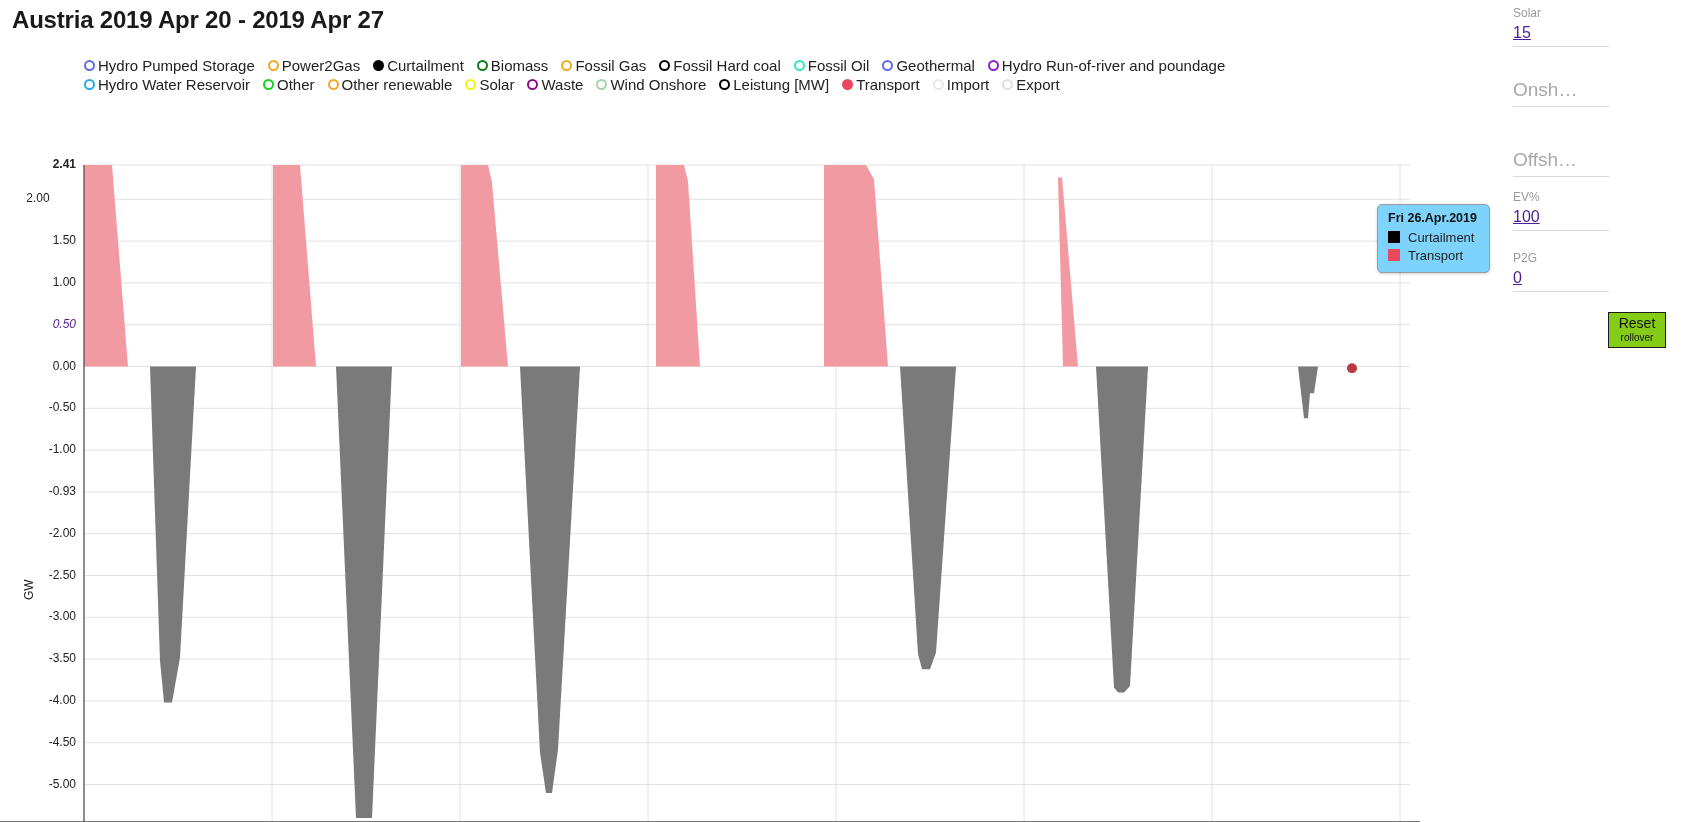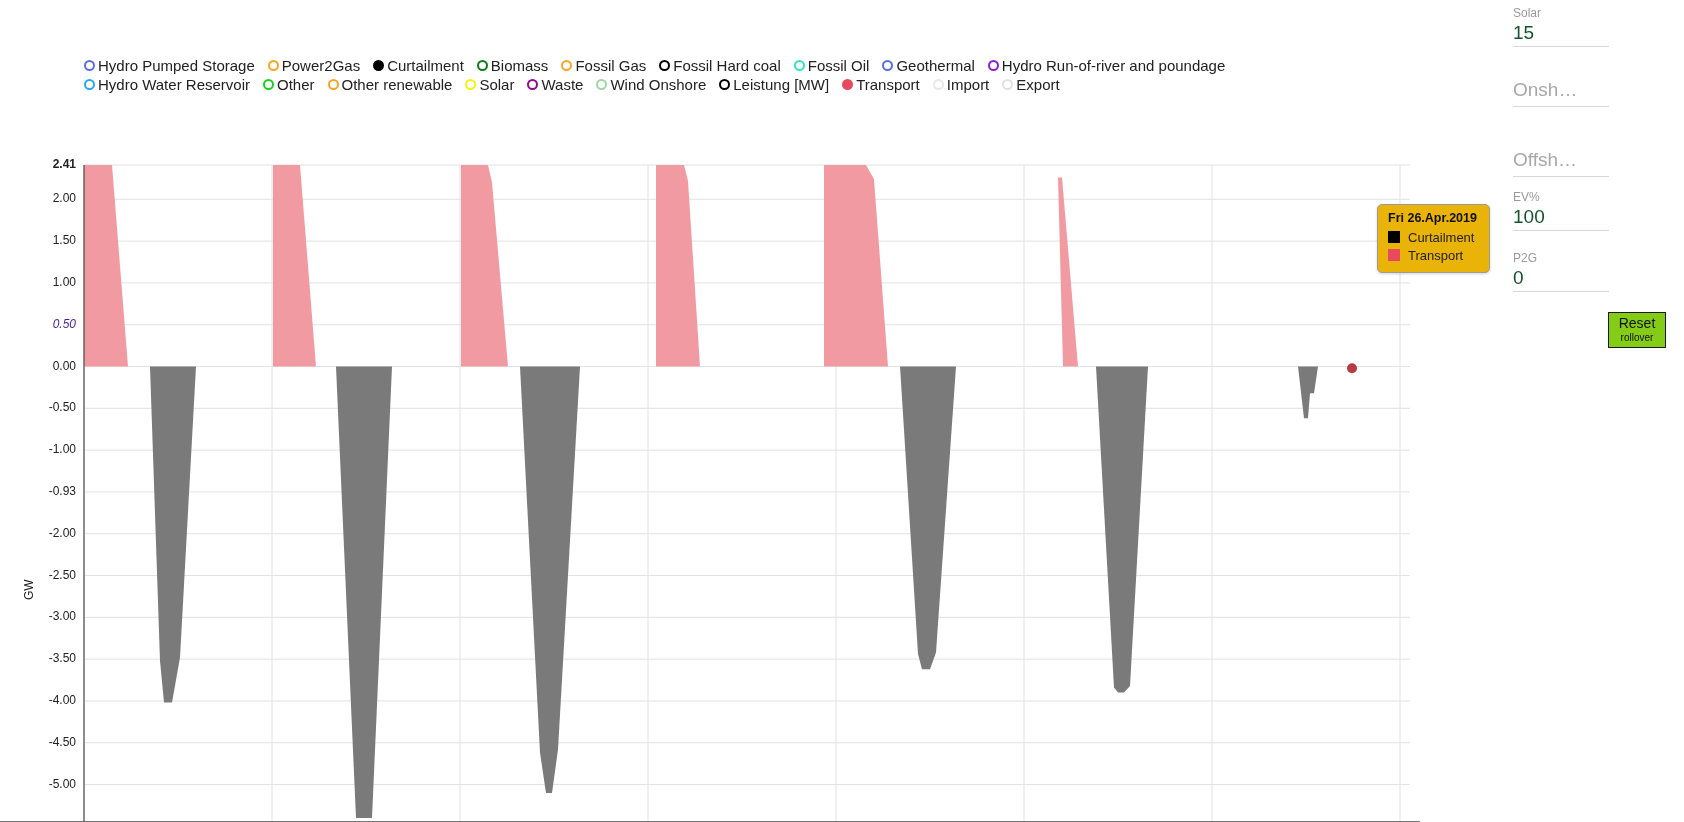--- a/index.html
+++ b/index.html
@@ -70,21 +70,21 @@
     transform: rotate(-90deg);
     transform-origin: left top;
     white-space: nowrap;
   }
   #plot-svg { position: absolute; left: 0; top: 0; }
 
   
   #tooltip {
     position: absolute;
     left: 1377px; top: 204px;
-    background: #eab308;
+    background: #7dd3fc;
     border: 1px solid #9b9b9b;
     border-radius: 5px;
     padding: 6px 12px 8px 10px;
     box-shadow: 0 1px 3px rgba(0,0,0,0.18);
     min-width: 112px;
   }
   #tooltip-title {
     font-size: 12.5px;
     font-weight: bold;
     color: #111;
@@ -104,25 +104,26 @@
   .field { position: absolute; left: 8px; width: 96px; }
   .field-label {
     font-size: 12px;
     color: #9a9a9a;
     line-height: 14px;
     white-space: nowrap;
     overflow: hidden;
   }
   .field-label.big { font-size: 19px; color: #a8a8a8; line-height: 24px; }
   .field-value {
-    font-size: 19px;
-    color: #14532d;
+    font-size: 16px;
+    color: #4c1d95;
     line-height: 26px;
     height: 26px;
     white-space: nowrap;
+    text-decoration: underline;
   }
   .field-underline {
     border-bottom: 1px solid #d8d8d8;
     height: 1px;
     width: 96px;
   }
   #reset-button {
     position: absolute;
     left: 1608px; top: 312px;
     width: 58px;
@@ -134,20 +135,21 @@
     font-family: "Liberation Sans", sans-serif;
   }
   #reset-label { font-size: 14px; color: #111; line-height: 17px; }
   #reset-sub { font-size: 10px; color: #111; line-height: 12px; }
 </style>
 </head>
 <body>
 
 <div id="app">
 
+  <div id="page-title">Austria 2019 Apr 20 - 2019 Apr 27</div>
 
   <div id="legend">
       <div class="legend-item">
         <span class="legend-marker" style="border-color: rgb(91, 110, 232);"></span>
         <span class="legend-label">Hydro Pumped Storage</span>
       </div>
       <div class="legend-item">
         <span class="legend-marker" style="border-color: rgb(245, 166, 35);"></span>
         <span class="legend-label">Power2Gas</span>
       </div>
@@ -265,21 +267,21 @@
           <polygon points="1298,226.50192061459666 1318,226.50192061459666 1314,253.2573623559539 1310,253.2573623559539 1308,278.3405889884763 1304,278.3405889884763 1298,226.50192061459666" fill="#7a7a7a"></polygon>
           <circle cx="1352" cy="228.1741357234315" r="5" fill="#b83a42"></circle>
         </g>
       <g id="axis-group">
           <line x1="84" x2="84" y1="25" y2="682" stroke="#4a4a4a" stroke-width="1.2"></line>
           <line x1="0" x2="1420" y1="682" y2="682" stroke="#4a4a4a" stroke-width="1.5"></line>
         </g>
     </svg>
     <div id="tick-layer">
         <div style="position: absolute; left: 0px; width: 76px; text-align: right; font-size: 12px; color: rgb(34, 34, 34); top: 17px; font-weight: bold;">2.41</div>
-        <div style="position: absolute; left: 0px; width: 76px; text-align: right; font-size: 12px; color: rgb(34, 34, 34); top: 51.2804px;">2.00</div>
+        <div style="position: absolute; left: 0px; width: 76px; text-align: center; font-size: 12px; color: rgb(34, 34, 34); top: 51.2804px;">2.00</div>
         <div style="position: absolute; left: 0px; width: 76px; text-align: right; font-size: 12px; color: rgb(34, 34, 34); top: 93.0858px;">1.50</div>
         <div style="position: absolute; left: 0px; width: 76px; text-align: right; font-size: 12px; color: rgb(34, 34, 34); top: 134.891px;">1.00</div>
         <div style="position: absolute; left: 0px; width: 76px; text-align: right; font-size: 12px; color: #4c1d95; top: 176.697px; font-style: italic;">0.50</div>
         <div style="position: absolute; left: 0px; width: 76px; text-align: right; font-size: 12px; color: rgb(34, 34, 34); top: 218.502px;">0.00</div>
         <div style="position: absolute; left: 0px; width: 76px; text-align: right; font-size: 12px; color: rgb(34, 34, 34); top: 260.307px;">-0.50</div>
         <div style="position: absolute; left: 0px; width: 76px; text-align: right; font-size: 12px; color: rgb(34, 34, 34); top: 302.113px;">-1.00</div>
         <div style="position: absolute; left: 0px; width: 76px; text-align: right; font-size: 12px; color: rgb(34, 34, 34); top: 343.918px;">-0.93</div>
         <div style="position: absolute; left: 0px; width: 76px; text-align: right; font-size: 12px; color: rgb(34, 34, 34); top: 385.723px;">-2.00</div>
         <div style="position: absolute; left: 0px; width: 76px; text-align: right; font-size: 12px; color: rgb(34, 34, 34); top: 427.529px;">-2.50</div>
         <div style="position: absolute; left: 0px; width: 76px; text-align: right; font-size: 12px; color: rgb(34, 34, 34); top: 469.334px;">-3.00</div>

